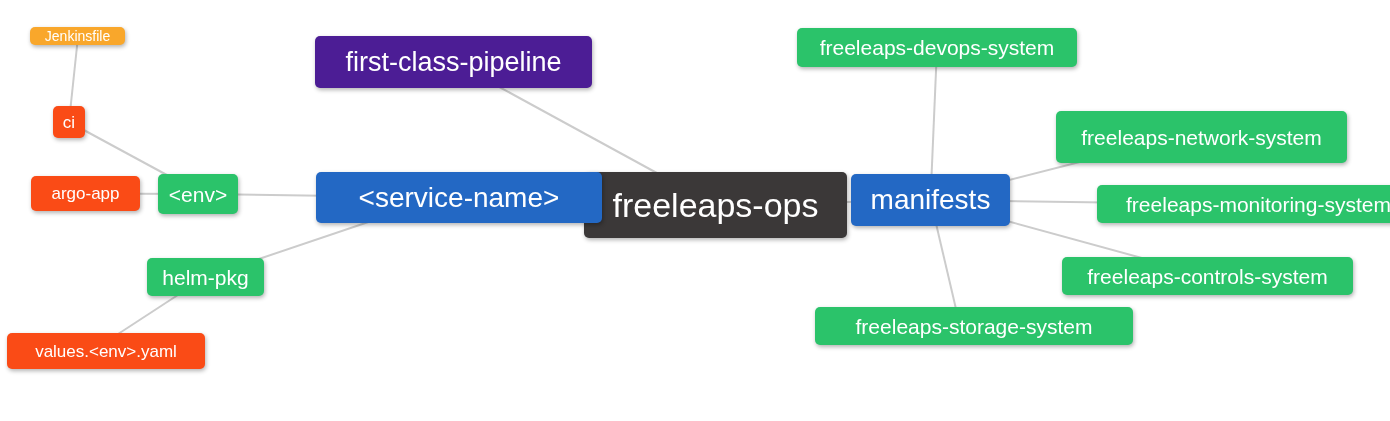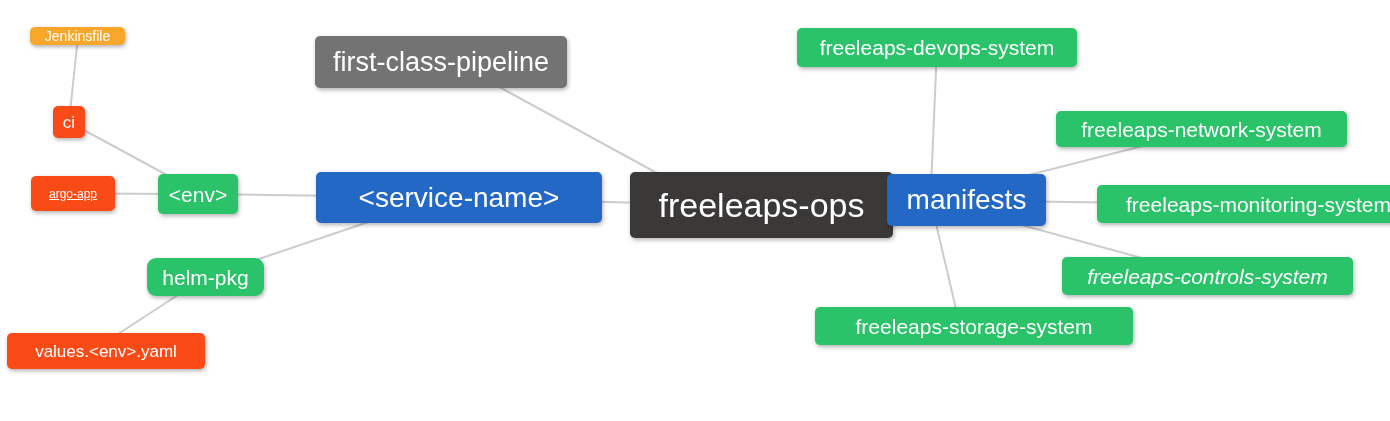--- a/index.html
+++ b/index.html
@@ -52,29 +52,29 @@
       <line x1="453.5" y1="62" x2="715.5" y2="205" stroke="#CCCCCC" stroke-width="2"></line>
       <line x1="441" y1="197.5" x2="715.5" y2="205" stroke="#CCCCCC" stroke-width="2"></line>
       <line x1="715.5" y1="205" x2="930.5" y2="200" stroke="#CCCCCC" stroke-width="2"></line>
       <line x1="930.5" y1="200" x2="937" y2="47.5" stroke="#CCCCCC" stroke-width="2"></line>
       <line x1="930.5" y1="200" x2="1201.5" y2="131" stroke="#CCCCCC" stroke-width="2"></line>
       <line x1="930.5" y1="200" x2="1213.5" y2="204" stroke="#CCCCCC" stroke-width="2"></line>
       <line x1="930.5" y1="200" x2="1207.5" y2="276" stroke="#CCCCCC" stroke-width="2"></line>
       <line x1="930.5" y1="200" x2="960" y2="326" stroke="#CCCCCC" stroke-width="2"></line>
     </svg>
   <div id="nodes">
-      <div class="node" style="left: 584px; top: 172px; width: 263px; height: 66px; font-size: 34px; background: rgb(59, 56, 56); color: rgb(255, 255, 255); margin-left: 46px;">freeleaps-ops</div>
-      <div class="node" style="left: 315px; top: 36px; width: 252px; height: 52px; font-size: 27px; background: #737373; color: rgb(255, 255, 255);">first-class-pipeline</div>
+      <div class="node" style="left: 584px; top: 172px; width: 263px; height: 66px; font-size: 34px; background: rgb(59, 56, 56); color: rgb(255, 255, 255);">freeleaps-ops</div>
+      <div class="node" style="left: 315px; top: 36px; width: 277px; height: 52px; font-size: 27px; background: #4c1d95; color: rgb(255, 255, 255);">first-class-pipeline</div>
       <div class="node" style="left: 316px; top: 172px; width: 286px; height: 51px; font-size: 28px; background: rgb(35, 104, 196); color: rgb(255, 255, 255);">&lt;service-name&gt;</div>
-      <div class="node" style="left: 851px; top: 174px; width: 159px; height: 52px; font-size: 28px; background: rgb(35, 104, 196); color: rgb(255, 255, 255); margin-left: 36px;">manifests</div>
+      <div class="node" style="left: 851px; top: 174px; width: 159px; height: 52px; font-size: 28px; background: rgb(35, 104, 196); color: rgb(255, 255, 255);">manifests</div>
       <div class="node" style="left: 158px; top: 174px; width: 80px; height: 40px; font-size: 21px; background: rgb(43, 195, 106); color: rgb(255, 255, 255);">&lt;env&gt;</div>
-      <div class="node" style="left: 147px; top: 258px; width: 117px; height: 38px; font-size: 21px; background: rgb(43, 195, 106); color: rgb(255, 255, 255); border-radius: 9px;">helm-pkg</div>
+      <div class="node" style="left: 147px; top: 258px; width: 117px; height: 38px; font-size: 21px; background: rgb(43, 195, 106); color: rgb(255, 255, 255);">helm-pkg</div>
       <div class="node" style="left: 30px; top: 27px; width: 95px; height: 18px; font-size: 14px; background: rgb(249, 167, 43); color: rgb(255, 255, 255);">Jenkinsfile</div>
       <div class="node" style="left: 53px; top: 106px; width: 32px; height: 32px; font-size: 17px; background: rgb(250, 75, 22); color: rgb(255, 255, 255);">ci</div>
-      <div class="node" style="left: 31px; top: 176px; width: 84px; height: 35px; font-size: 12px; background: rgb(250, 75, 22); color: rgb(255, 255, 255); text-decoration: underline;">argo-app</div>
+      <div class="node" style="left: 31px; top: 176px; width: 109px; height: 35px; font-size: 17px; background: rgb(250, 75, 22); color: rgb(255, 255, 255);">argo-app</div>
       <div class="node" style="left: 7px; top: 333px; width: 198px; height: 36px; font-size: 17px; background: rgb(250, 75, 22); color: rgb(255, 255, 255);">values.&lt;env&gt;.yaml</div>
       <div class="node" style="left: 797px; top: 28px; width: 280px; height: 39px; font-size: 21px; background: rgb(43, 195, 106); color: rgb(255, 255, 255); text-align: right;">freeleaps-devops-system</div>
-      <div class="node" style="left: 1056px; top: 111px; width: 291px; height: 36px; font-size: 21px; background: rgb(43, 195, 106); color: rgb(255, 255, 255);">freeleaps-network-system</div>
+      <div class="node" style="left: 1056px; top: 111px; width: 291px; height: 52px; font-size: 21px; background: rgb(43, 195, 106); color: rgb(255, 255, 255);">freeleaps-network-system</div>
       <div class="node" style="left: 1097px; top: 185px; width: 323px; height: 38px; font-size: 21px; background: rgb(43, 195, 106); color: rgb(255, 255, 255);">freeleaps-monitoring-system</div>
-      <div class="node" style="left: 1062px; top: 257px; width: 291px; height: 38px; font-size: 21px; background: rgb(43, 195, 106); color: rgb(255, 255, 255); font-style: italic;">freeleaps-controls-system</div>
+      <div class="node" style="left: 1062px; top: 257px; width: 291px; height: 38px; font-size: 21px; background: rgb(43, 195, 106); color: rgb(255, 255, 255);">freeleaps-controls-system</div>
       <div class="node" style="left: 815px; top: 307px; width: 318px; height: 38px; font-size: 21px; background: rgb(43, 195, 106); color: rgb(255, 255, 255);">freeleaps-storage-system</div>
     </div>
 </div>
 
 </body></html>

